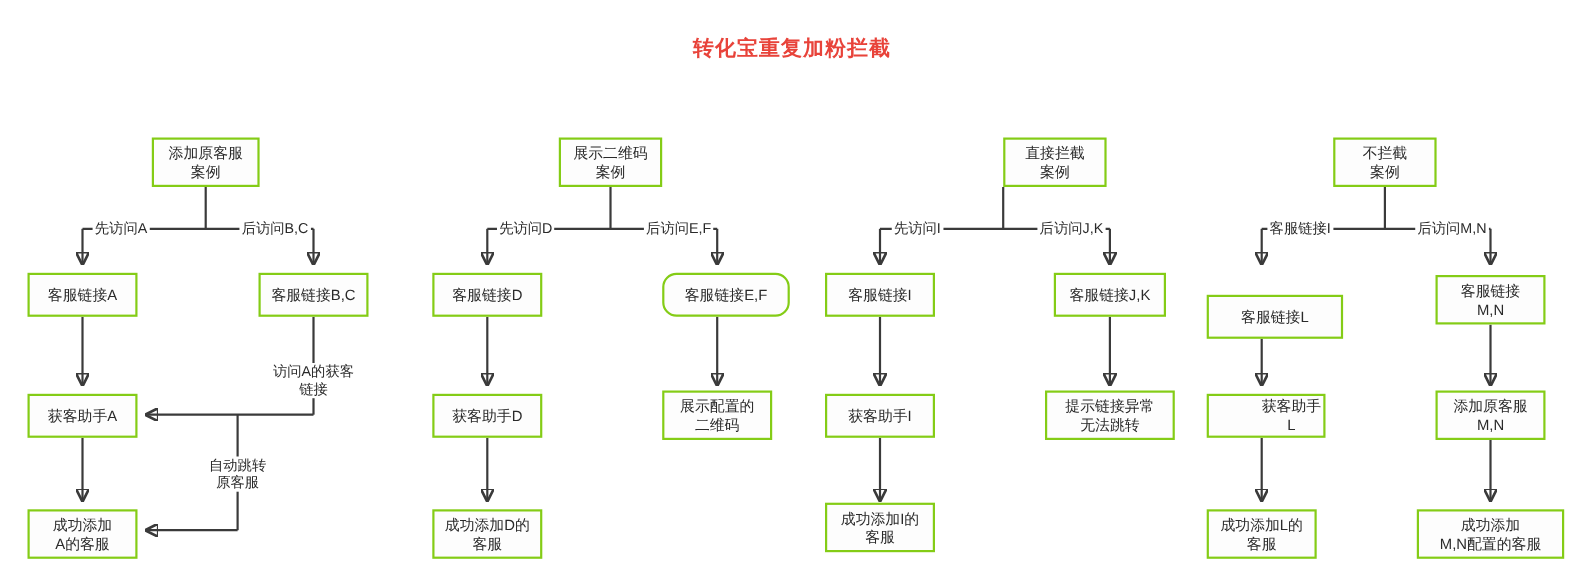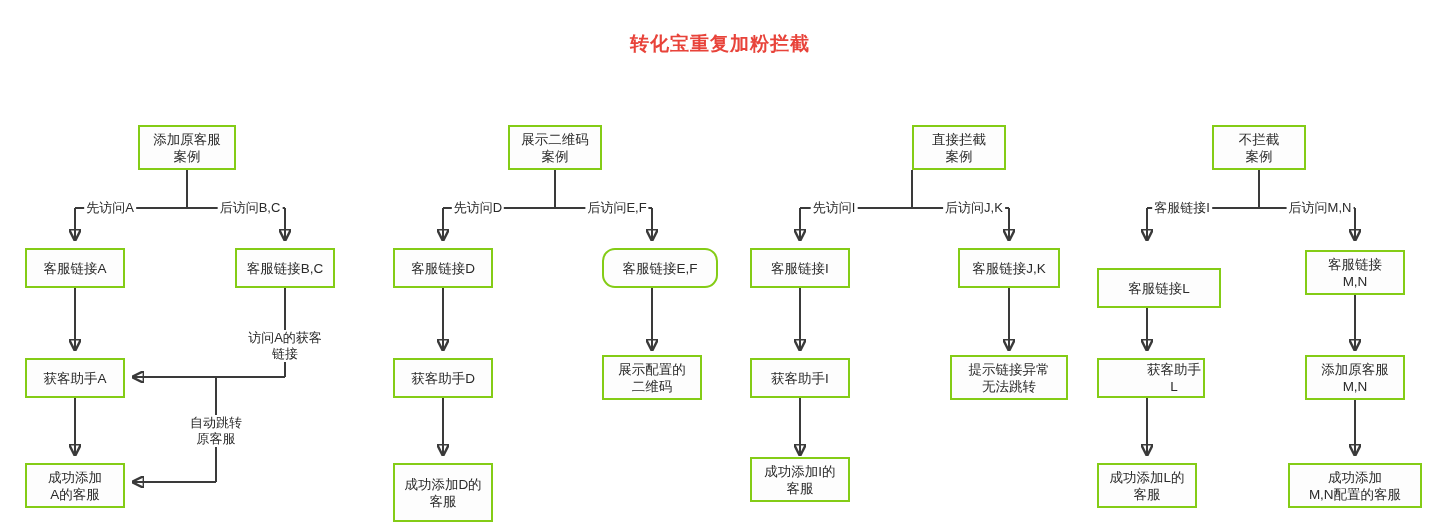--- a/index.html
+++ b/index.html
@@ -134,21 +134,21 @@
 
 <div class="node" style="left:508px;top:125px;width:94px;height:45px;">展示二维码
 案例</div>
 <div class="edge-label inline" style="left:478px;top:208px;">先访问D</div>
 <div class="edge-label inline" style="left:617px;top:208px;">后访问E,F</div>
 <div class="node" style="left:393px;top:248px;width:100px;height:40px;">客服链接D</div>
 <div class="node" style="left:602px;top:248px;width:116px;height:40px;border-radius:13px;">客服链接E,F</div>
 <div class="node" style="left:393px;top:358px;width:100px;height:40px;">获客助手D</div>
 <div class="node" style="left:602px;top:355px;width:100px;height:45px;">展示配置的
 二维码</div>
-<div class="node" style="left:393px;top:463px;width:100px;height:59px;">成功添加D的
+<div class="node" style="left:393px;top:463px;width:100px;height:45px;">成功添加D的
 客服</div>
 
 <div class="node" style="left:865px;top:125px;width:94px;height:45px;margin-left:47px;">直接拦截
 案例</div>
 <div class="edge-label inline" style="left:834px;top:208px;">先访问I</div>
 <div class="edge-label inline" style="left:974px;top:208px;">后访问J,K</div>
 <div class="node" style="left:750px;top:248px;width:100px;height:40px;">客服链接I</div>
 <div class="node" style="left:958px;top:248px;width:102px;height:40px;">客服链接J,K</div>
 <div class="node" style="left:750px;top:358px;width:100px;height:40px;">获客助手I</div>
 <div class="node" style="left:950px;top:355px;width:118px;height:45px;">提示链接异常

